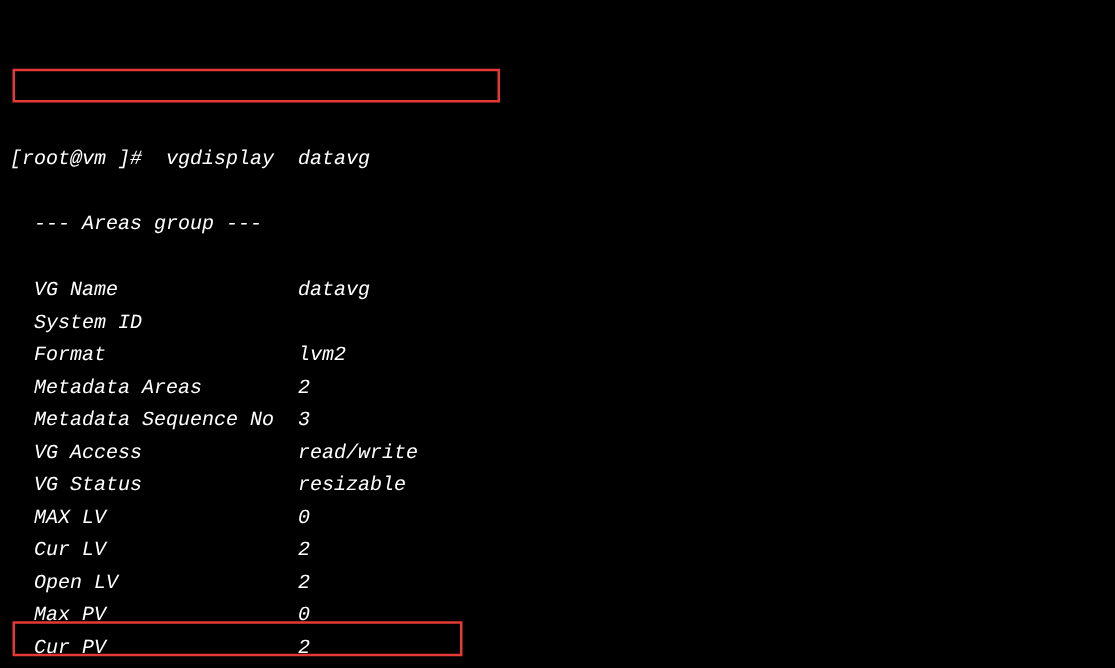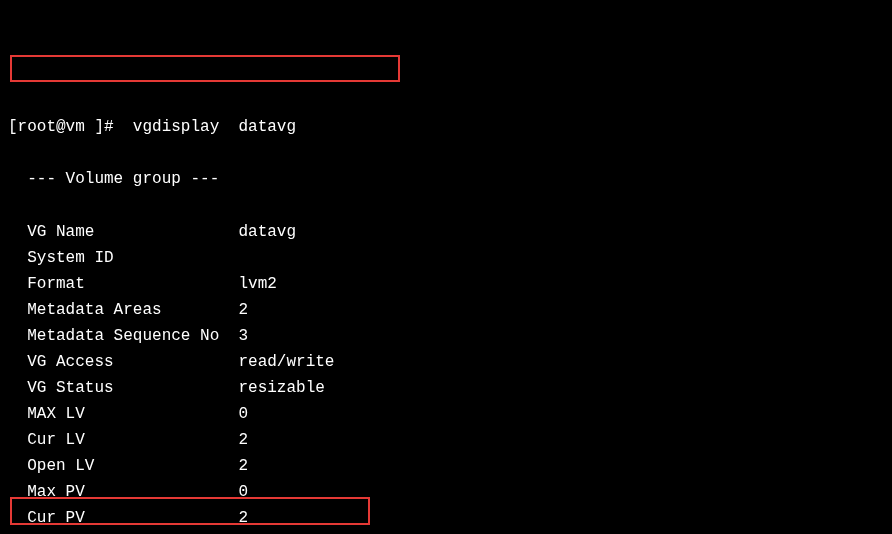--- a/index.html
+++ b/index.html
@@ -32,28 +32,29 @@
       height: 27px;
     }
     .hl-freepe {
       top: 497px;
       left: 10px;
       width: 360px;
       height: 28px;
     }
     .row {
       display: block;
+      font-style: italic;
     }
   </style>
 </head>
 <body>
 
 
 
 <div class="row">[root@vm ]#  vgdisplay  datavg</div>
-<div class="row">  --- Volume group ---</div>
+<div class="row">  --- Areas group ---</div>
 <div id="rows-container"><div class="row">  VG Name               datavg</div><div class="row">  System ID             </div><div class="row">  Format                lvm2</div><div class="row">  Metadata Areas        2</div><div class="row">  Metadata Sequence No  3</div><div class="row">  VG Access             read/write</div><div class="row">  VG Status             resizable</div><div class="row">  MAX LV                0</div><div class="row">  Cur LV                2</div><div class="row">  Open LV               2</div><div class="row">  Max PV                0</div><div class="row">  Cur PV                2</div><div class="row">  Act PV                2</div></div>
 
 <div class="highlight-box hl-vgname"></div>
 <div class="highlight-box hl-freepe"></div>
 
 
 
 
 </body></html>

